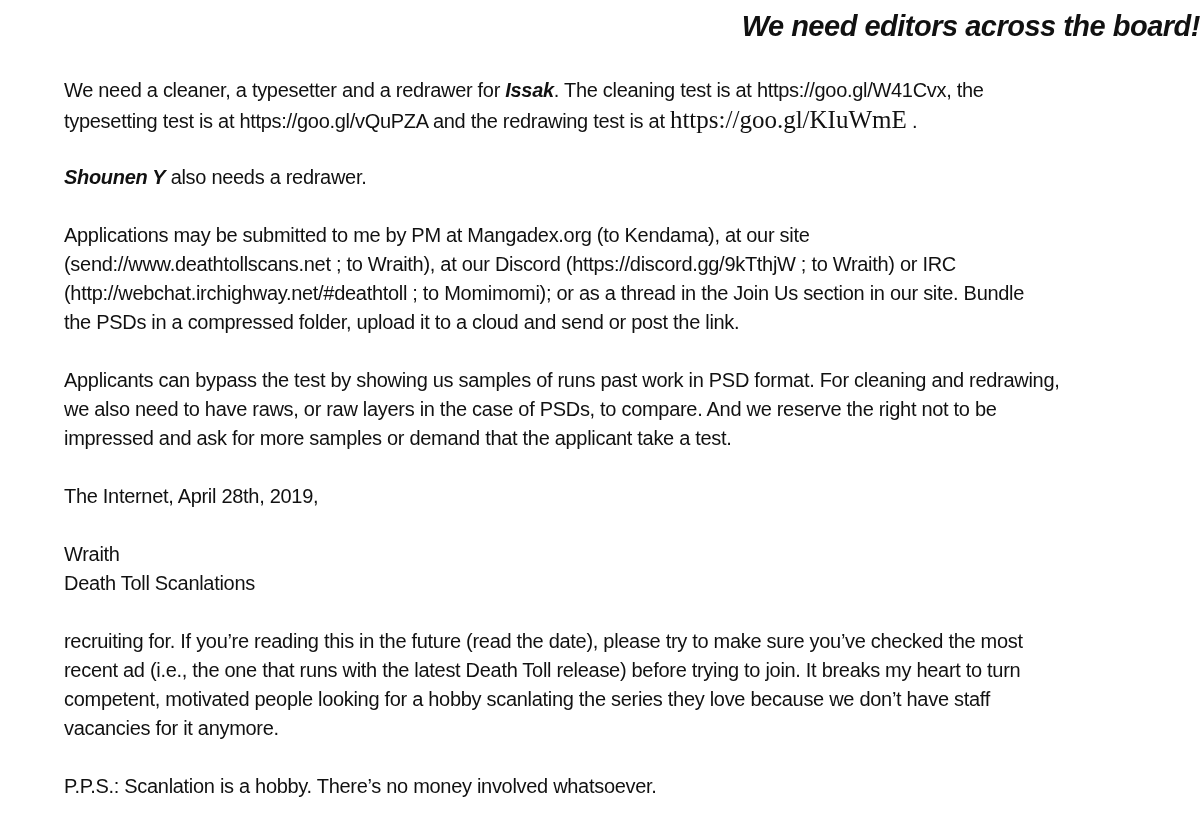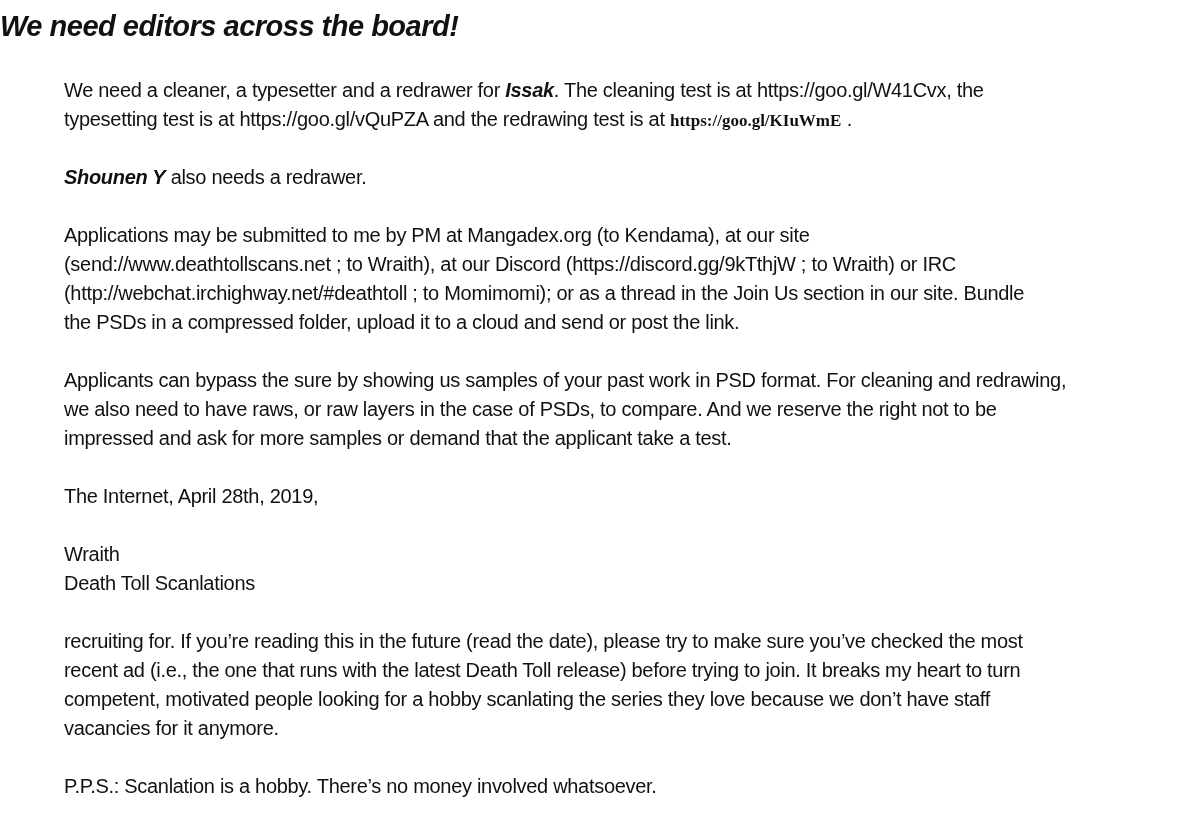--- a/index.html
+++ b/index.html
@@ -10,21 +10,21 @@
     background: #ffffff;
     color: #111111;
     font-family: "Liberation Sans", sans-serif;
     overflow: hidden;
   }
   .doc-title {
     position: absolute;
     top: 10px;
     left: 0;
     width: 100%;
-    text-align: left;
+    text-align: right;
     font-size: 29px;
     font-weight: bold;
     font-style: italic;
     letter-spacing: -0.5px;
   }
   .doc-body {
     position: absolute;
     top: 76px;
     left: 19px;
     right: 21px;
@@ -33,22 +33,22 @@
     letter-spacing: -0.3px;
     margin-left: 45px;
   }
   .para { margin: 0; }
   .line { white-space: pre; height: 29px; }
   .para.align-right .line { }
   .blank-line { height: 29px; }
   .seg-bi { font-weight: bold; font-style: italic; }
   .seg-serif-bold {
     font-family: "Liberation Serif", serif;
-    font-weight: bold;
-    font-size: 17px;
+    font-weight: normal;
+    font-size: 25px;
     letter-spacing: 0;
   }
 </style>
 </head>
 <body>
 
 <div class="page" style="background: rgb(255, 255, 255); color: rgb(17, 17, 17);">
   <div class="doc-title">We need editors across the board!</div>
   <div class="doc-body" id="doc-body">
       <div class="para align-left">
@@ -61,21 +61,21 @@
       </div>
       <div class="blank-line"></div>
       <div class="para align-left">
         <div class="line"><span>Applications may be submitted to me by PM at Mangadex.org (to Kendama), at our site</span></div>
         <div class="line"><span>(send://www.deathtollscans.net ; to Wraith), at our Discord (https://discord.gg/9kTthjW ; to Wraith) or IRC</span></div>
         <div class="line"><span>(http://webchat.irchighway.net/#deathtoll ; to Momimomi); or as a thread in the Join Us section in our site. Bundle</span></div>
         <div class="line"><span>the PSDs in a compressed folder, upload it to a cloud and send or post the link.</span></div>
       </div>
       <div class="blank-line"></div>
       <div class="para align-left">
-        <div class="line"><span>Applicants can bypass the sure by showing us samples of your past work in PSD format. For cleaning and redrawing,</span></div>
+        <div class="line"><span>Applicants can bypass the test by showing us samples of runs past work in PSD format. For cleaning and redrawing,</span></div>
         <div class="line"><span>we also need to have raws, or raw layers in the case of PSDs, to compare. And we reserve the right not to be</span></div>
         <div class="line"><span>impressed and ask for more samples or demand that the applicant take a test.</span></div>
       </div>
       <div class="blank-line"></div>
       <div class="para align-right">
         <div class="line"><span>The Internet, April 28th, 2019,</span></div>
       </div>
       <div class="blank-line"></div>
       <div class="para align-right">
         <div class="line"><span>Wraith</span></div>

